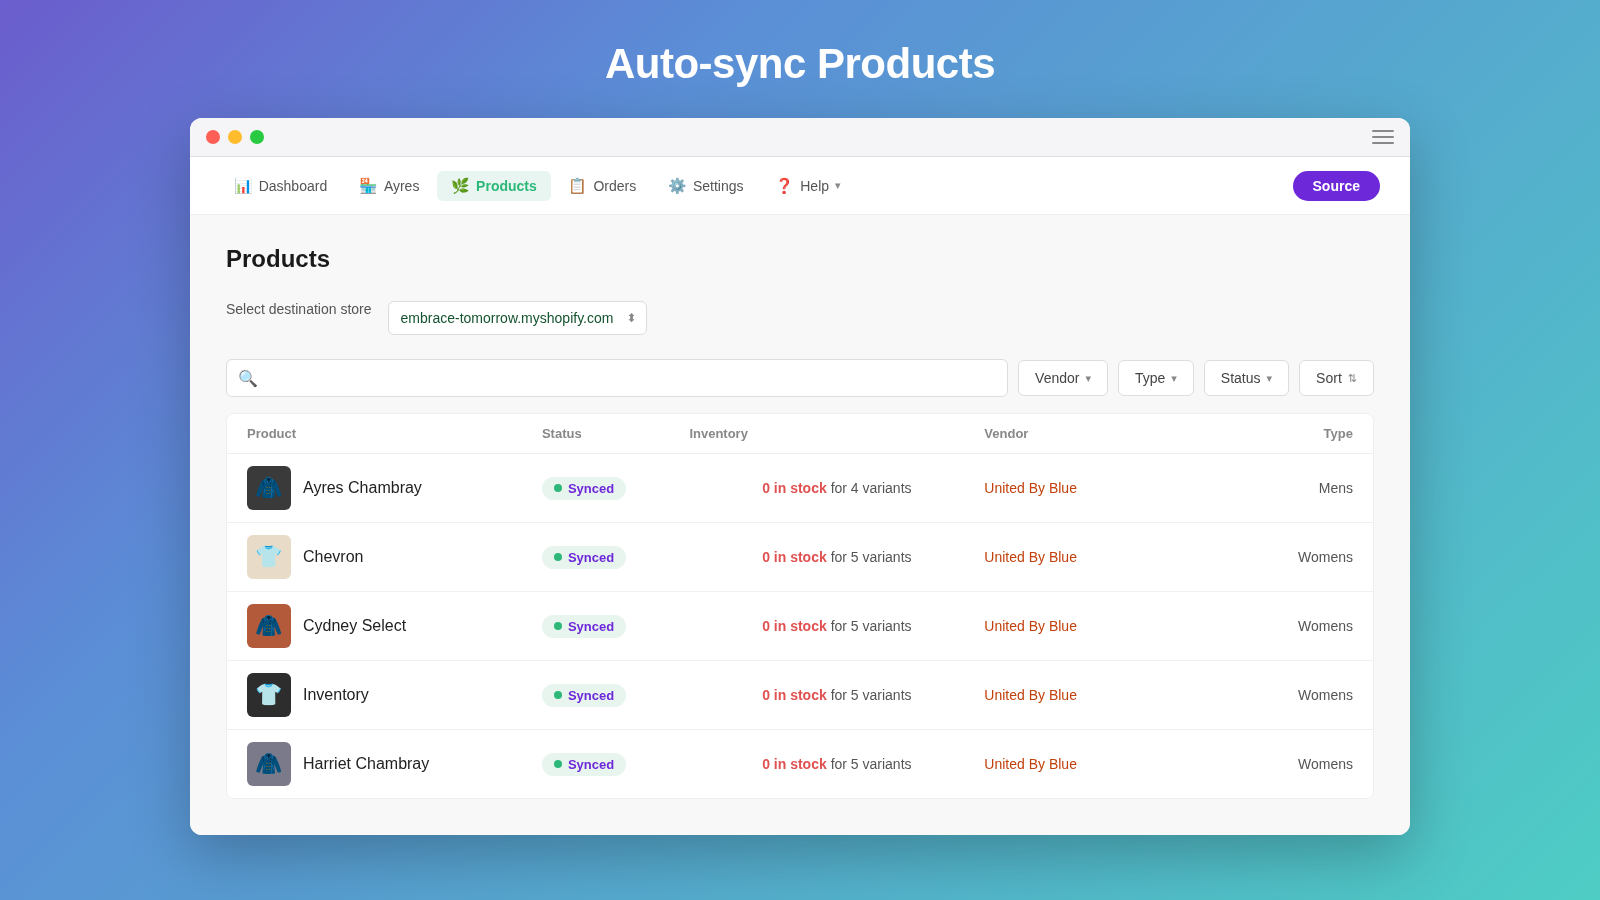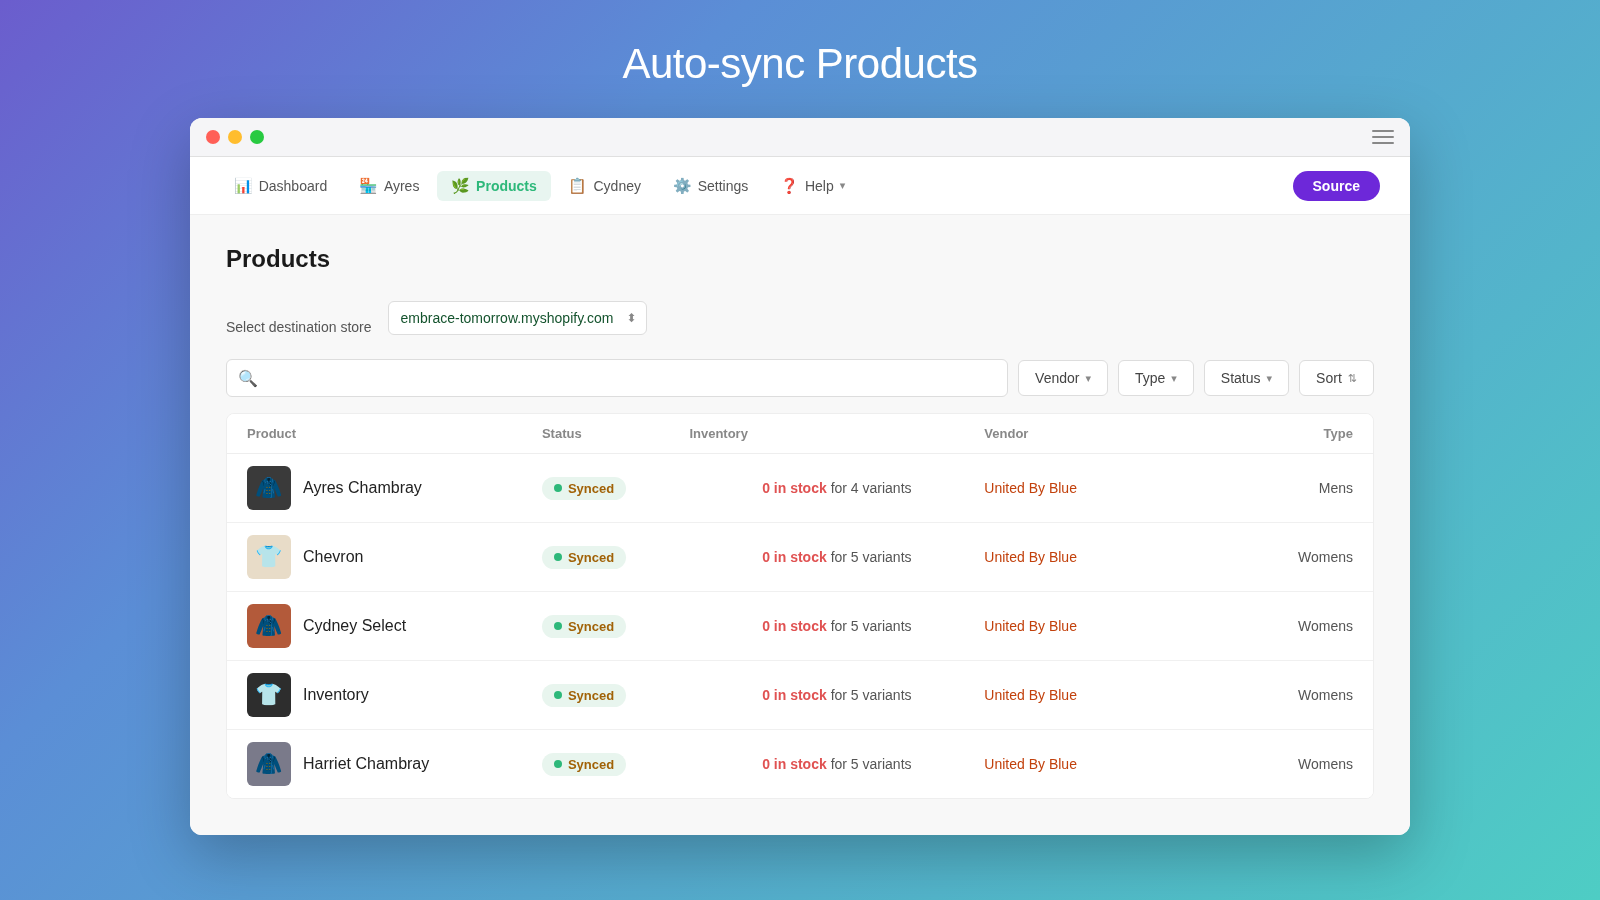--- a/index.html
+++ b/index.html
@@ -12,21 +12,21 @@
       display: flex;
       flex-direction: column;
       align-items: center;
       justify-content: flex-start;
       font-family: -apple-system, BlinkMacSystemFont, 'Segoe UI', sans-serif;
     }
 
     .page-title {
       color: #fff;
       font-size: 42px;
-      font-weight: 400;
+      font-weight: 700;
       margin-top: 40px;
       margin-bottom: 30px;
       letter-spacing: -0.5px;
     }
 
     .window {
       width: 1220px;
       background: #fff;
       border-radius: 12px;
       box-shadow: 0 20px 60px rgba(0,0,0,0.25);
@@ -130,21 +130,21 @@
 
     .products-heading {
       font-size: 24px;
       font-weight: 700;
       color: #1a1a1a;
       margin-bottom: 28px;
     }
 
     .destination-row {
       display: flex;
-      align-items: flex-end;
+      align-items: flex-start;
       gap: 16px;
       margin-bottom: 24px;
     }
 
     .destination-label {
       font-size: 14px;
       color: #555;
     }
 
     .destination-select {
@@ -281,21 +281,21 @@
       font-size: 16px;
       color: #222;
       font-weight: 500;
     }
 
     .status-badge {
       display: inline-flex;
       align-items: center;
       gap: 6px;
       background: #e8f5ee;
-      color: #a16207;
+      color: #6d28d9;
       border-radius: 20px;
       padding: 4px 12px;
       font-size: 13px;
       font-weight: 600;
     }
 
     .status-dot {
       width: 8px;
       height: 8px;
       border-radius: 50%;
@@ -360,21 +360,21 @@
       <a class="nav-item">
         <span class="nav-icon">🏪</span>
         <span>Ayres</span>
       </a>
       <a class="nav-item active">
         <span class="nav-icon">🌿</span>
         <span>Products</span>
       </a>
       <a class="nav-item">
         <span class="nav-icon">📋</span>
-        <span>Cydney</span>
+        <span>Orders</span>
       </a>
       <a class="nav-item">
         <span class="nav-icon">⚙️</span>
         <span>Settings</span>
       </a>
       <a class="nav-item">
         <span class="nav-icon">❓</span>
         <span>Help</span>
         <span style="font-size:11px;color:#888;">▾</span>
       </a>

